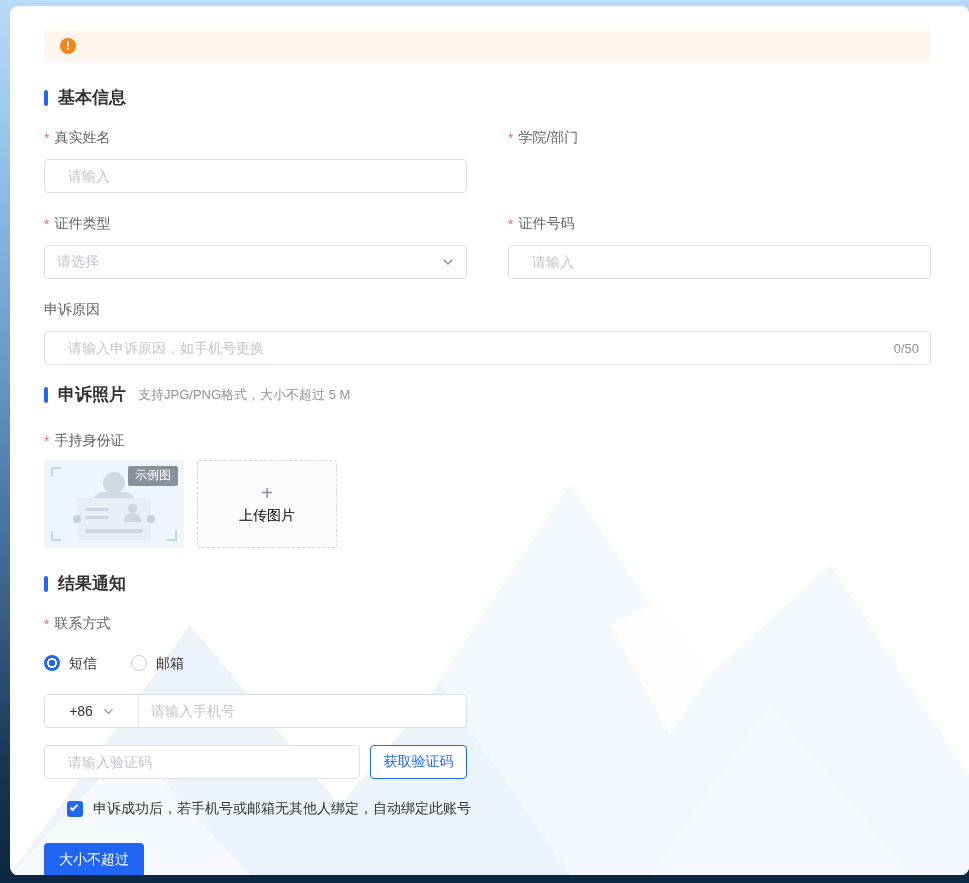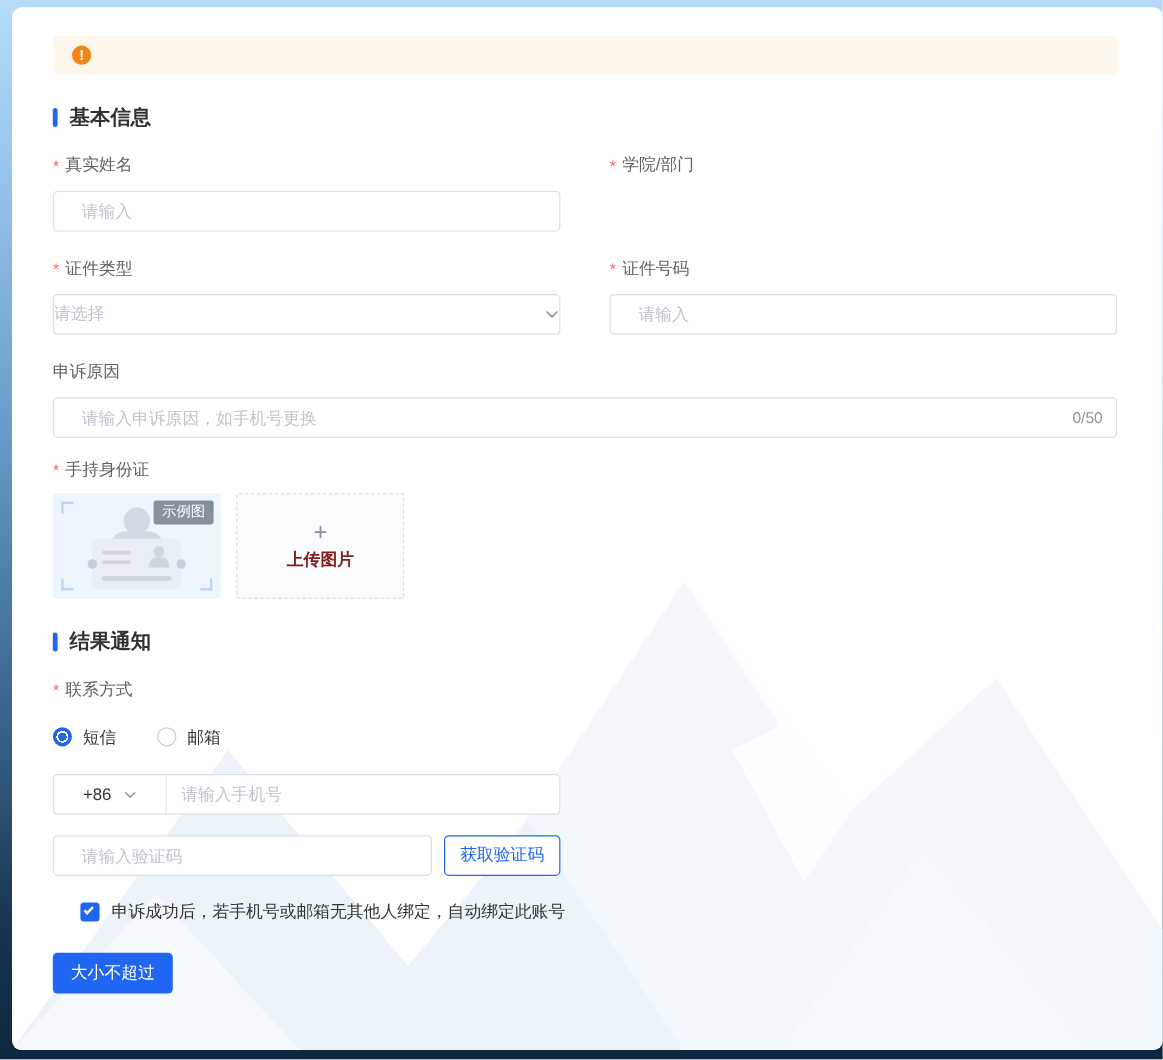--- a/index.html
+++ b/index.html
@@ -37,21 +37,21 @@
   .field { margin-bottom:22px; }
   .field-label { display:flex; align-items:center; font-size:14px; color:#606266; margin-bottom:12px; }
   .req { color:#f56c6c; margin-right:5px; font-size:14px; }
   .text-input {
     width:100%; height:34px; border:1px solid #dcdfe6; border-radius:4px; background:#fff;
     padding:0 23px; font-size:14px; color:#333; outline:none; font-family:inherit;
   }
   .text-input::placeholder { color:#c0c4cc; }
   .select-box {
     width:100%; height:34px; border:1px solid #dcdfe6; border-radius:4px; background:#fff;
-    display:flex; align-items:center; justify-content:space-between; padding:0 0; cursor:pointer;
+    display:flex; align-items:center; justify-content:space-between; padding:0 12px; cursor:pointer;
   }
   .placeholder-text { font-size:14px; color:#c0c4cc; }
   .chev { display:flex; align-items:center; }
 
   .reason-field { margin-bottom:18px; }
   .reason-wrap { position:relative; }
   .reason-wrap .text-input { padding-right:56px; }
   .counter { position:absolute; right:12px; top:50%; transform:translateY(-50%); font-size:13px; color:#909399; }
 
   
@@ -81,21 +81,21 @@
   .figure-line3 { position:absolute; left:8px; top:31px; width:58px; height:4px; background:#cfd6e0; border-radius:2px; }
   .figure-avatar-head { position:absolute; right:14px; top:6px; width:9px; height:9px; border-radius:50%; background:#cfd6e0; }
   .figure-avatar-body { position:absolute; right:10px; top:15px; width:17px; height:9px; border-radius:8px 8px 0 0; background:#cfd6e0; }
   .figure-hand-l { position:absolute; left:29px; top:55px; width:8px; height:8px; border-radius:50%; background:#c7cfdb; }
   .figure-hand-r { position:absolute; left:103px; top:55px; width:8px; height:8px; border-radius:50%; background:#c7cfdb; }
   .upload-box {
     width:140px; height:88px; background:#fafbfc; border:1px dashed #d4d7dc; border-radius:2px;
     display:flex; flex-direction:column; align-items:center; justify-content:center; cursor:pointer; gap:4px;
   }
   .upload-plus { font-size:20px; color:#8a9099; line-height:1; }
-  .upload-text { font-size:14px; color:#7f1d1d;font-weight:bold; }
+  .upload-text { font-size:14px; color:#000000; }
 
   
   .contact-label { margin-bottom:22px; }
   .radio-row { display:flex; align-items:center; margin-bottom:21px; }
   .radio-item { display:flex; align-items:flex-start; margin-right:34px; cursor:pointer; }
   .radio-dot-on {
     width:16px; height:16px; border-radius:50%;
     background:radial-gradient(circle,#2166f2 0 3.5px,#ffffff 3.5px 5px,#2166f2 5px 8px);
   }
   .radio-dot-off { width:16px; height:16px; border-radius:50%; border:1px solid #c8cdd4; background:#fff; }
@@ -208,20 +208,25 @@
         <div class="field-label">
           <span>申诉原因</span>
         </div>
         <div class="reason-wrap">
           <input class="text-input" type="text" maxlength="50" placeholder="请输入申诉原因，如手机号更换" style="">
           <span class="counter">0/50</span>
         </div>
       </div>
 
       
+      <div class="section-header photos-header">
+        <span class="section-bar"></span>
+        <span class="section-title">申诉照片</span>
+        <span class="section-note">支持JPG/PNG格式，大小不超过 5 M</span>
+      </div>
 
       <div class="field-label photo-label">
         <span class="req">*</span>
         <span>手持身份证</span>
       </div>
 
       <div class="photo-row">
         <div class="sample-box">
           <span class="corner tl"></span>
           <span class="corner tr"></span>

